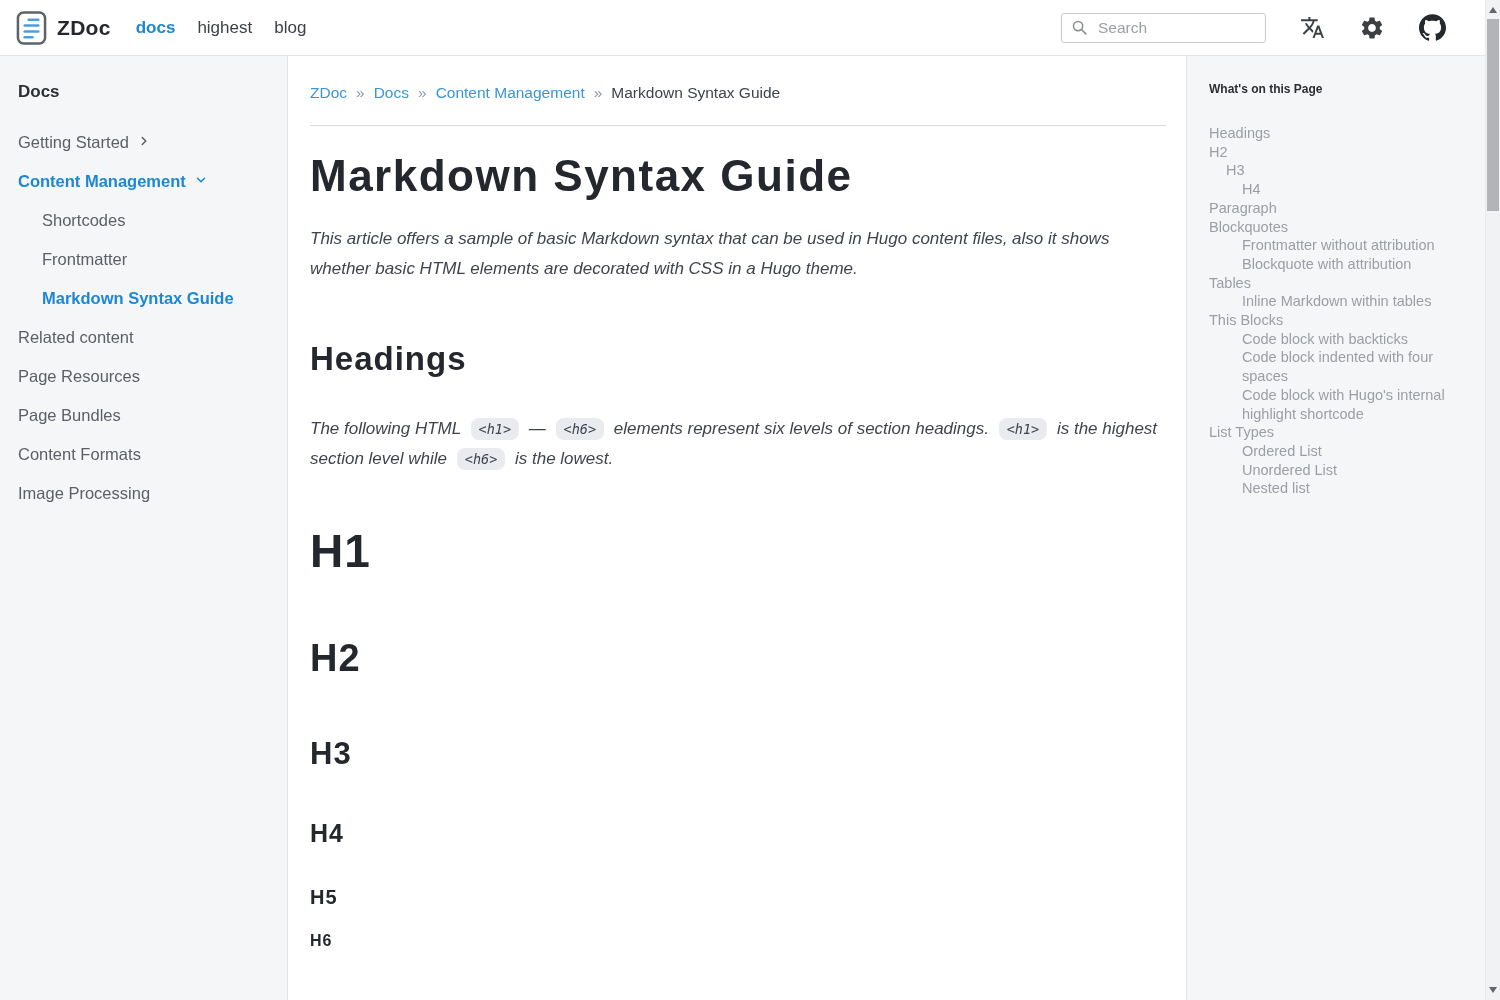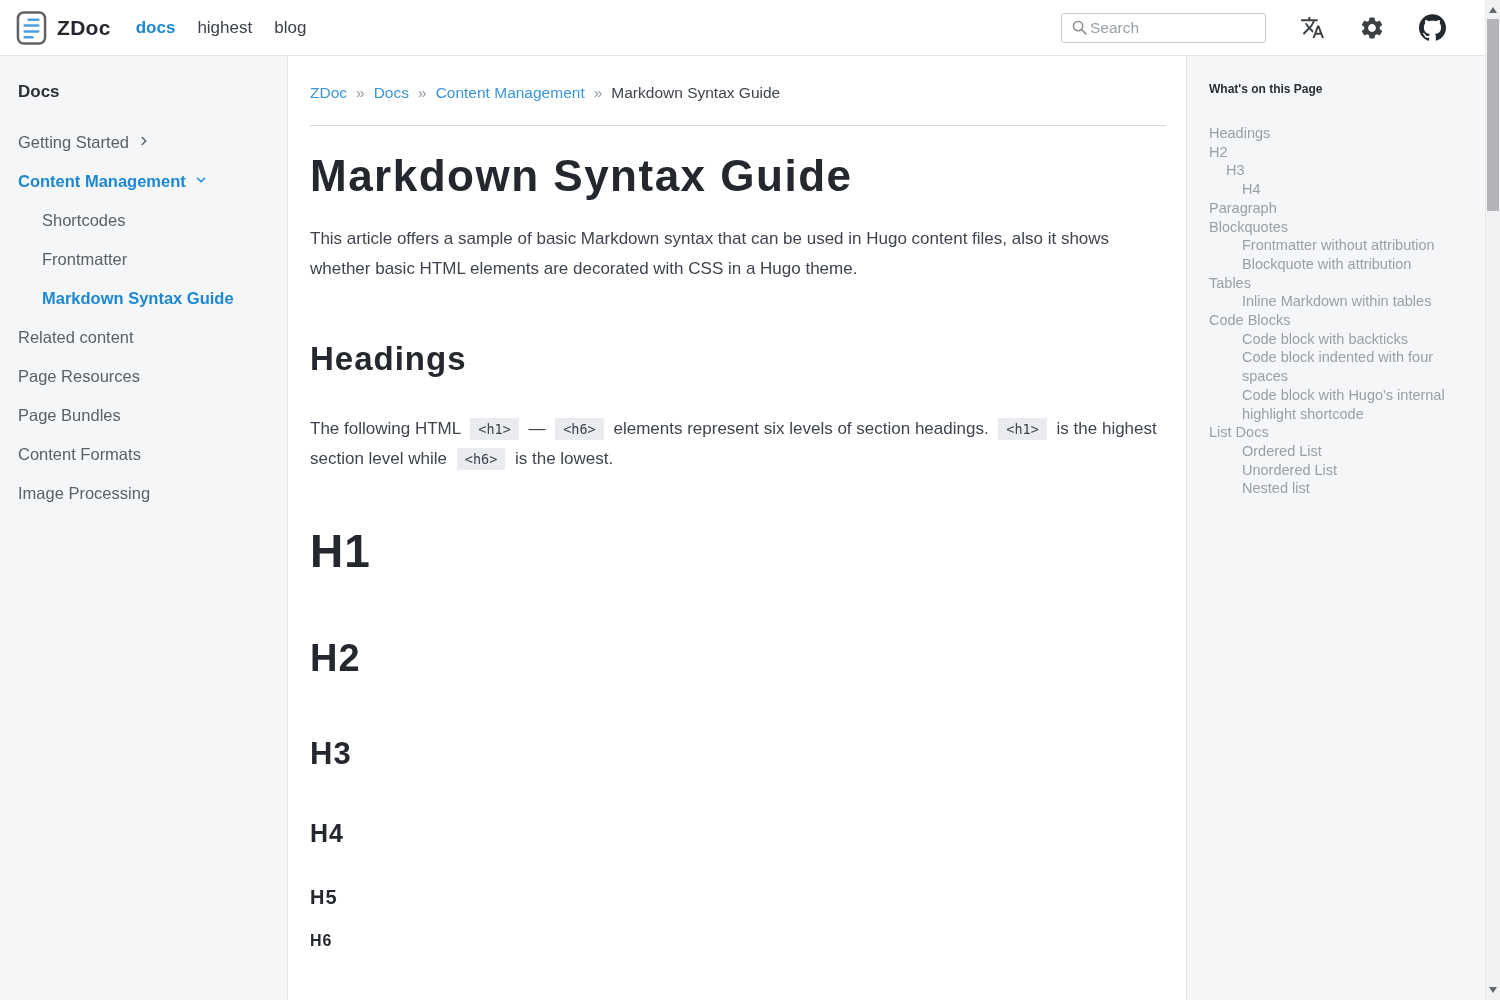--- a/index.html
+++ b/index.html
@@ -10,21 +10,21 @@
   .navbar { position:fixed; top:0; left:0; width:1485px; height:56px; background:#fff;
             border-bottom:1px solid #e3e4e6; display:flex; align-items:center;
             padding-left:16px; z-index:20; }
   .brand { display:flex; align-items:center; gap:10px; cursor:pointer; }
   .brand-title { font-size:21px; font-weight:700; color:#24272e; letter-spacing:.3px; }
   nav.links { display:flex; margin-left:14px; }
   .nav-link { font-size:17px; color:#3d424a; padding:0 11px; text-decoration:none; cursor:pointer; }
   .nav-link.active { color:#1e87d3; font-weight:700; }
   .nav-right { margin-left:auto; display:flex; align-items:center; padding-right:39px; }
   .searchbox { width:205px; height:30px; border:1px solid #c7c9cc; border-radius:3px;
-               display:flex; align-items:center; padding:0 9px; gap:0; background:#fff; }
+               display:flex; align-items:center; padding:0 9px; gap:8px; background:#fff; }
   .searchbox input { border:none; outline:none; font-size:15.5px; color:#3d424a; width:100%;
                      font-family:"Liberation Sans",sans-serif; background:transparent; }
   .searchbox input::placeholder { color:#9aa0a6; }
   .icon-btn { display:flex; justify-content:center; align-items:center; margin-left:34px;
               cursor:pointer; color:#3c4043; }
 
   
   .left-sidebar { position:fixed; top:56px; left:0; bottom:0; width:288px;
                   background:#f5f6f8; border-right:1px solid #e3e4e6; padding:26px 18px; }
   .sb-title { font-size:17px; font-weight:700; color:#2b2e33; margin-bottom:31px; }
@@ -38,27 +38,27 @@
   
   .main { position:fixed; top:56px; left:289px; width:897px; height:944px; background:#fff;
           padding:28px 20px 0 21px; overflow:hidden; }
   .breadcrumb { display:flex; align-items:center; gap:9px; font-size:15.5px; flex-wrap:wrap; }
   .crumb-link { color:#3a95d6; cursor:pointer; text-decoration:none; }
   .crumb-sep { color:#8d98a5; }
   .crumb-current { color:#3f444e; }
   hr.rule { border:none; border-top:1px solid #d9dadc; margin:23px 0 0 0; }
   .article-title { font-size:44px; font-weight:800; color:#24272e; margin:25px 0 0 0;
                    letter-spacing:1.5px; line-height:1.15; }
-  .lead, .syntax-para { font-size:17px; line-height:30px; color:#3f444e; max-width:860px; }
+  .lead, .syntax-para { font-size:17px; line-height:30px; color:#3f444e; max-width:860px;font-style:italic; }
   .lead { margin:22px 0 0 0; }
   .section-heading { font-size:33px; font-weight:800; color:#24272e; margin:56px 0 0 0;
                      letter-spacing:1px; line-height:1.15; }
   .syntax-para { margin:36px 0 0 0; }
   .code-chip { font-family:"DejaVu Sans Mono", monospace; font-size:13.5px; background:#e9ebee;
-               color:#3d434d; padding:3px 8px; border-radius:0; margin:0 5px; white-space:nowrap; }
+               color:#3d434d; padding:3px 8px; border-radius:8px; margin:0 5px; white-space:nowrap; }
   .demo-heading { font-weight:800; color:#24272e; letter-spacing:1px; line-height:1.1; }
   .demo-h1 { font-size:46px; margin-top:52px; }
   .demo-h2 { font-size:38px; margin-top:62px; }
   .demo-h3 { font-size:31px; margin-top:57px; }
   .demo-h4 { font-size:25px; margin-top:49px; }
   .demo-h5 { font-size:20px; margin-top:38px; }
   .demo-h6 { font-size:16px; margin-top:24px; }
 
   
   .toc { position:fixed; top:56px; right:15px; bottom:0; width:299px; background:#f5f6f8;
@@ -213,25 +213,25 @@
       <li class="toc-item ind0">Headings</li>
       <li class="toc-item ind0">H2</li>
       <li class="toc-item ind1">H3</li>
       <li class="toc-item ind2">H4</li>
       <li class="toc-item ind0">Paragraph</li>
       <li class="toc-item ind0">Blockquotes</li>
       <li class="toc-item ind2">Frontmatter without attribution</li>
       <li class="toc-item ind2">Blockquote with attribution</li>
       <li class="toc-item ind0">Tables</li>
       <li class="toc-item ind2">Inline Markdown within tables</li>
-      <li class="toc-item ind0">Code Blocks</li>
+      <li class="toc-item ind0">This Blocks</li>
       <li class="toc-item ind2">Code block with backticks</li>
       <li class="toc-item ind2">Code block indented with four spaces</li>
       <li class="toc-item ind2">Code block with Hugo's internal highlight shortcode</li>
-      <li class="toc-item ind0">List Docs</li>
+      <li class="toc-item ind0">List Types</li>
       <li class="toc-item ind2">Ordered List</li>
       <li class="toc-item ind2">Unordered List</li>
       <li class="toc-item ind2">Nested list</li>
     </ul>
 </aside>
 
 <div class="scrollbar">
   <div class="sb-arrow-up"></div>
   <div class="sb-thumb"></div>
   <div class="sb-arrow-down"></div>

